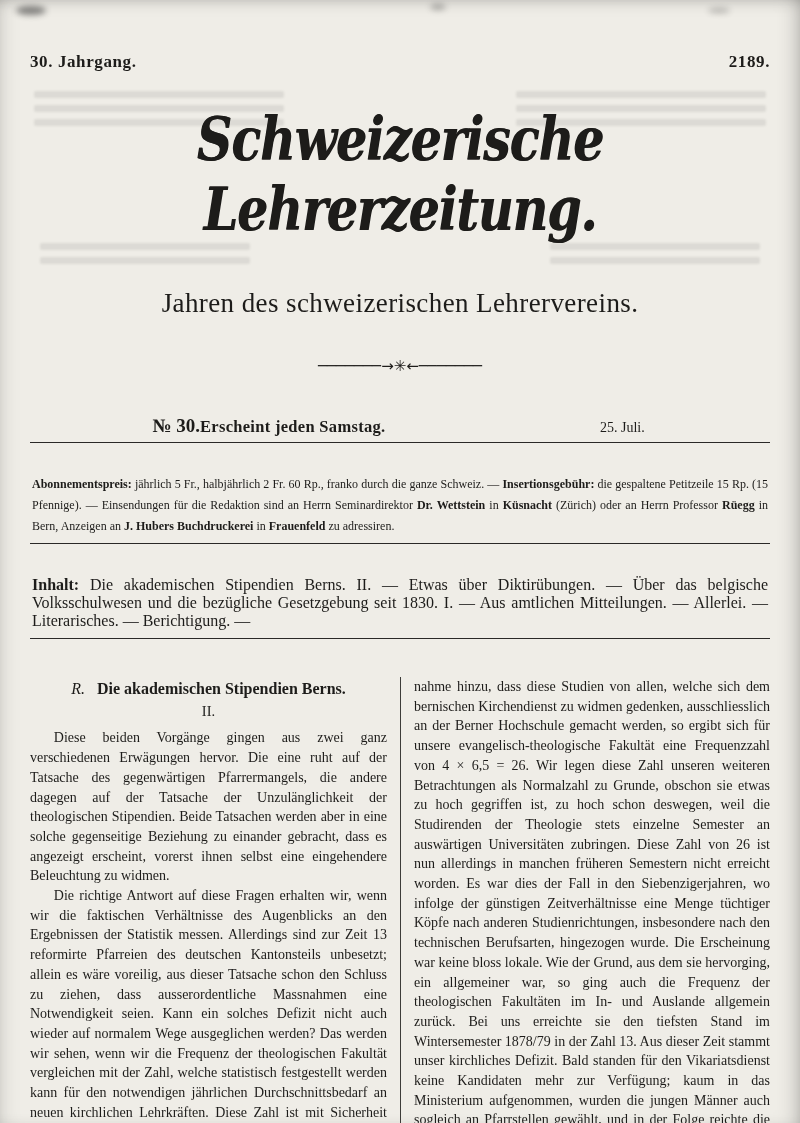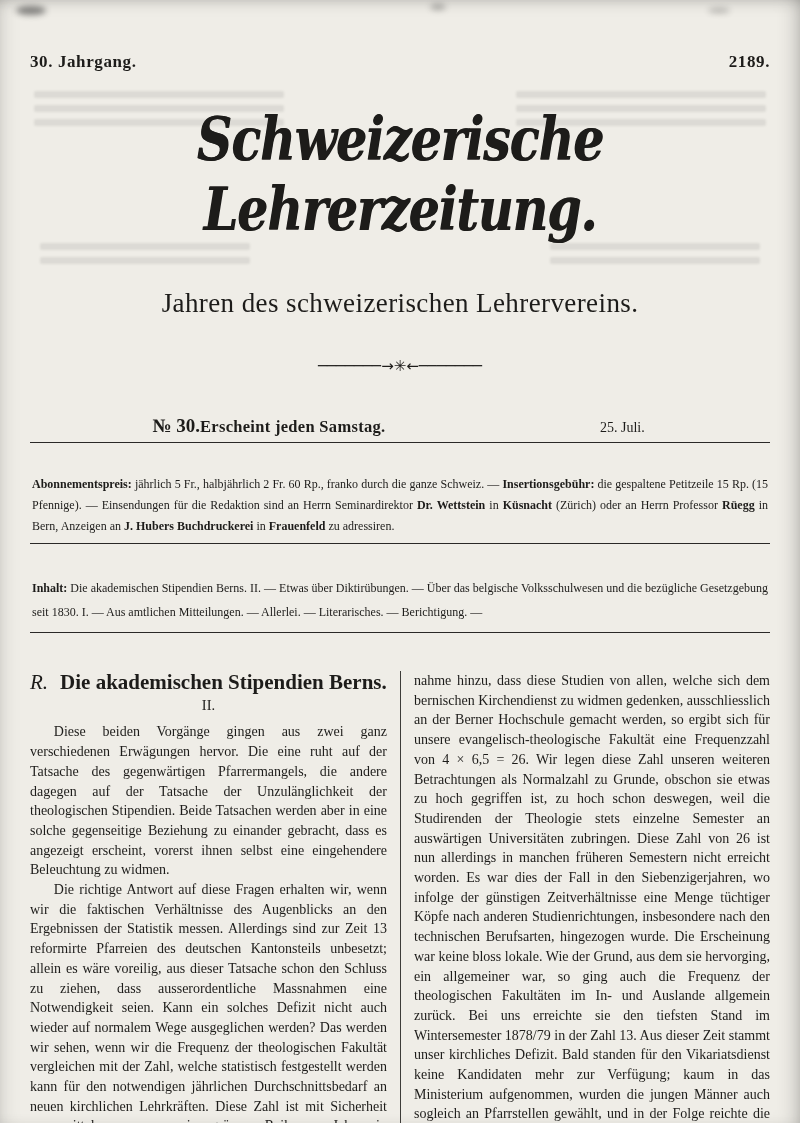--- a/index.html
+++ b/index.html
@@ -52,29 +52,29 @@
   .ornament { text-align:center; margin-top:12px; font-size:15px; font-family:"DejaVu Sans",sans-serif; color:#1d1c1a; }
 
   .issue-row { display:flex; align-items:baseline; margin-top:14px; border-bottom:1.5px solid #2a2927; padding-bottom:5px; }
   .issue-number { font-weight:bold; font-size:19px; width:170px;text-align:right; }
   .schedule { flex:1; text-align:left; font-weight:bold; font-size:16.5px; letter-spacing:.3px; }
   .issue-date { width:170px; text-align:left; font-size:14px; }
 
   .small-print { font-size:12px; line-height:21px; text-align:justify; padding:5px 2px 6px; border-bottom:1.5px solid #2a2927; }
   .small-print b { font-weight:bold; }
 
-  .toc { font-size:12px; line-height:24px; text-align:justify; padding:6px 2px 8px; border-bottom:1.5px solid #2a2927; }
+  .toc { font-size:16px; line-height:18px; text-align:justify; padding:6px 2px 8px; border-bottom:1.5px solid #2a2927; }
   .toc b { font-weight:bold; }
 
   .columns { display:flex; margin-top:12px; flex:1; }
   .col { width:50%; box-sizing:border-box; font-size:14px; line-height:19.7px; text-align:justify; }
   .col-left  { padding-right:13px; }
   .col-right { padding-left:13px; border-left:1px solid #3d3c39; }
 
-  .article-head { font-size:21px; margin:2px 0 0; text-indent:0; }
+  .article-head { text-align:center; font-size:16px; margin:2px 0 0; text-indent:0; }
   .article-head .author { font-style:italic; margin-right:12px; }
   .article-head .t { font-weight:bold; }
   .section-no { text-align:center; font-size:14.5px; margin:3px 0 7px; text-indent:0; }
 
   p.body { margin:0; text-indent:1.7em; }
   p.cont { margin:0; text-indent:0; }
 </style>
 </head>
 <body>
 

